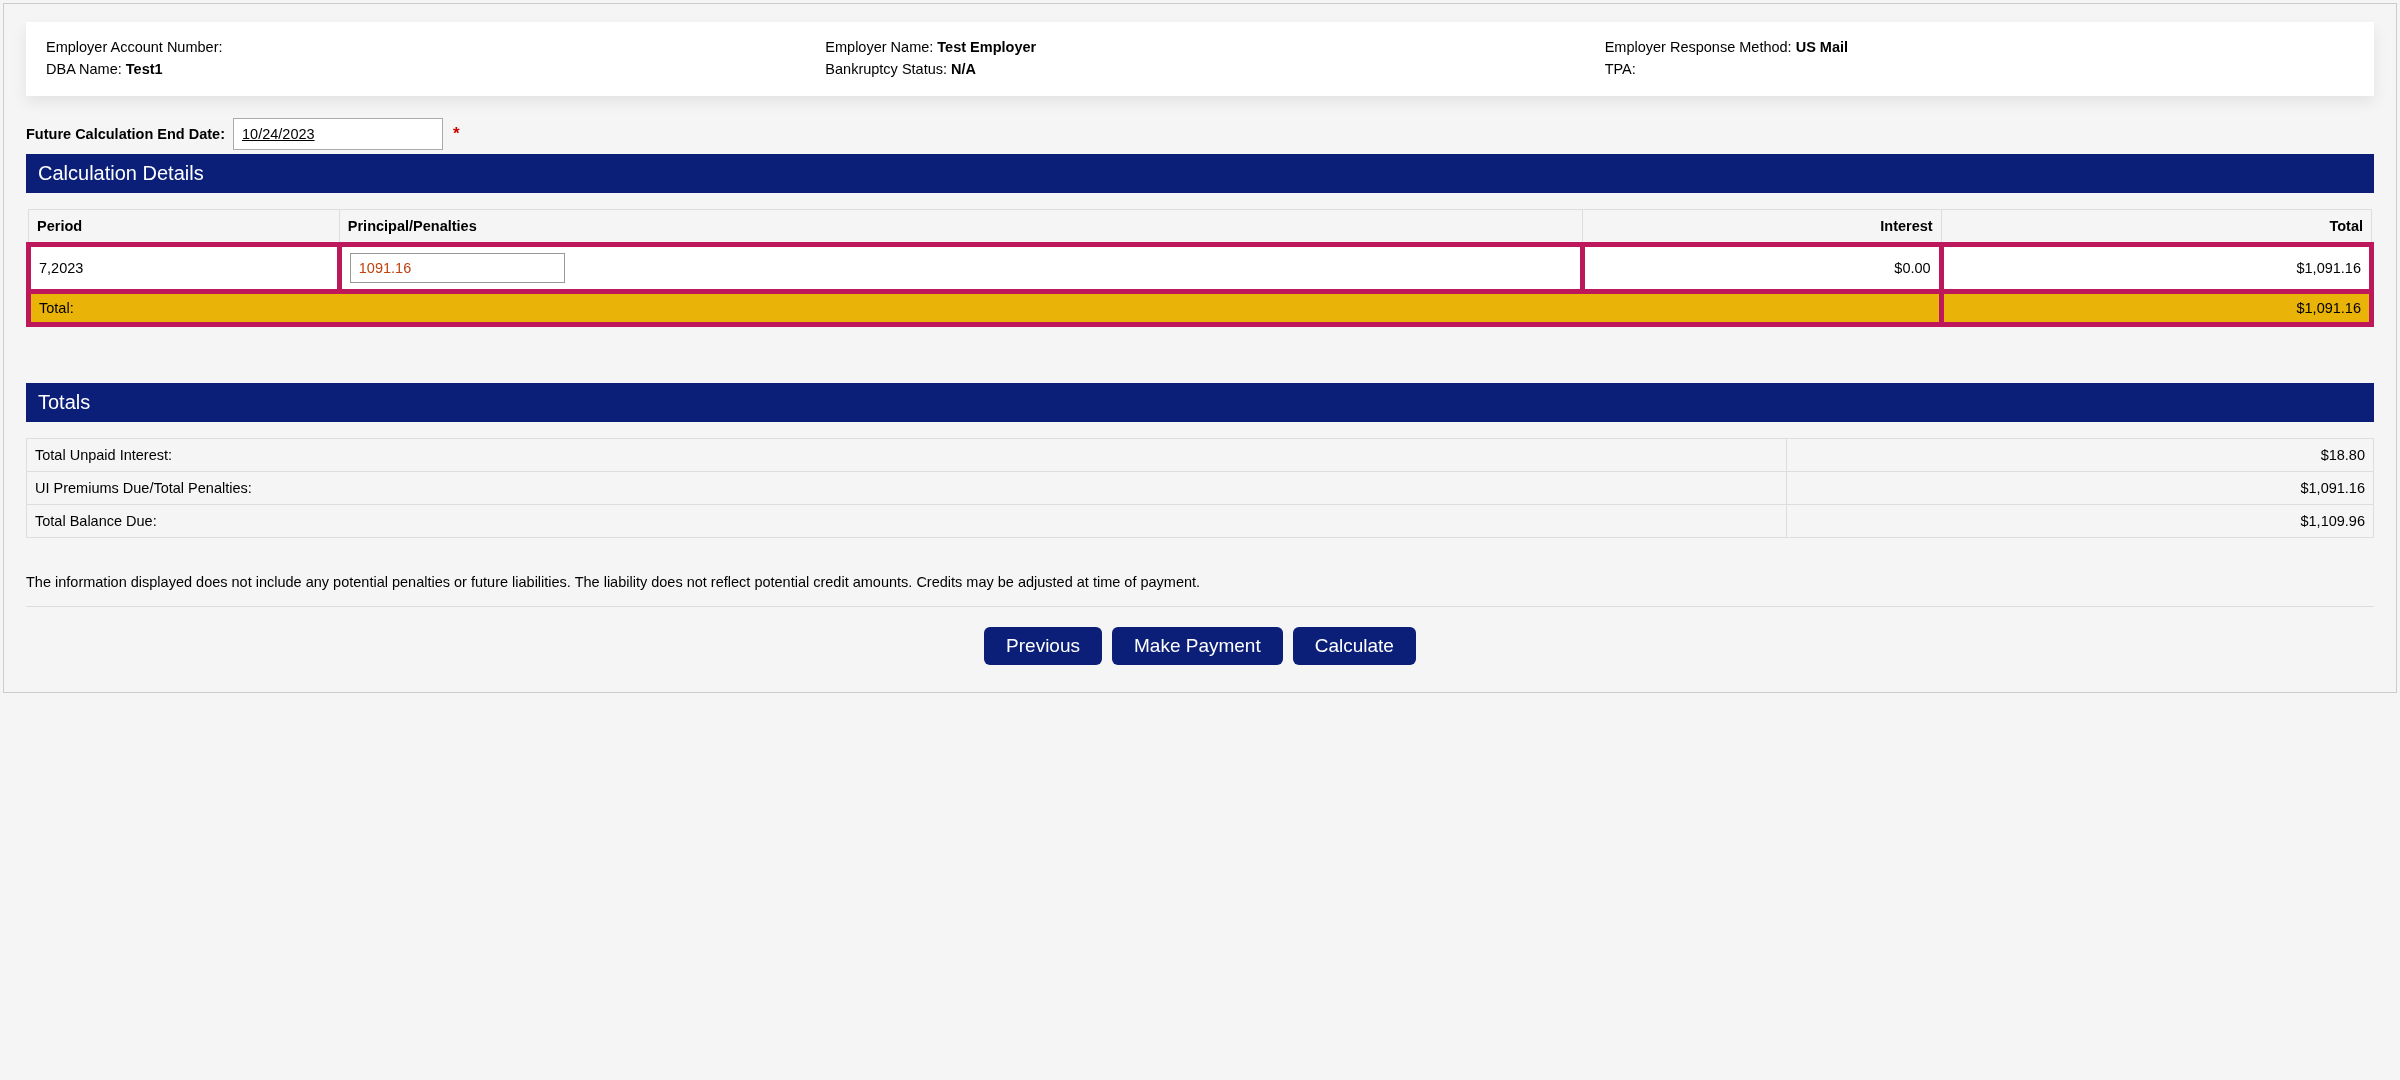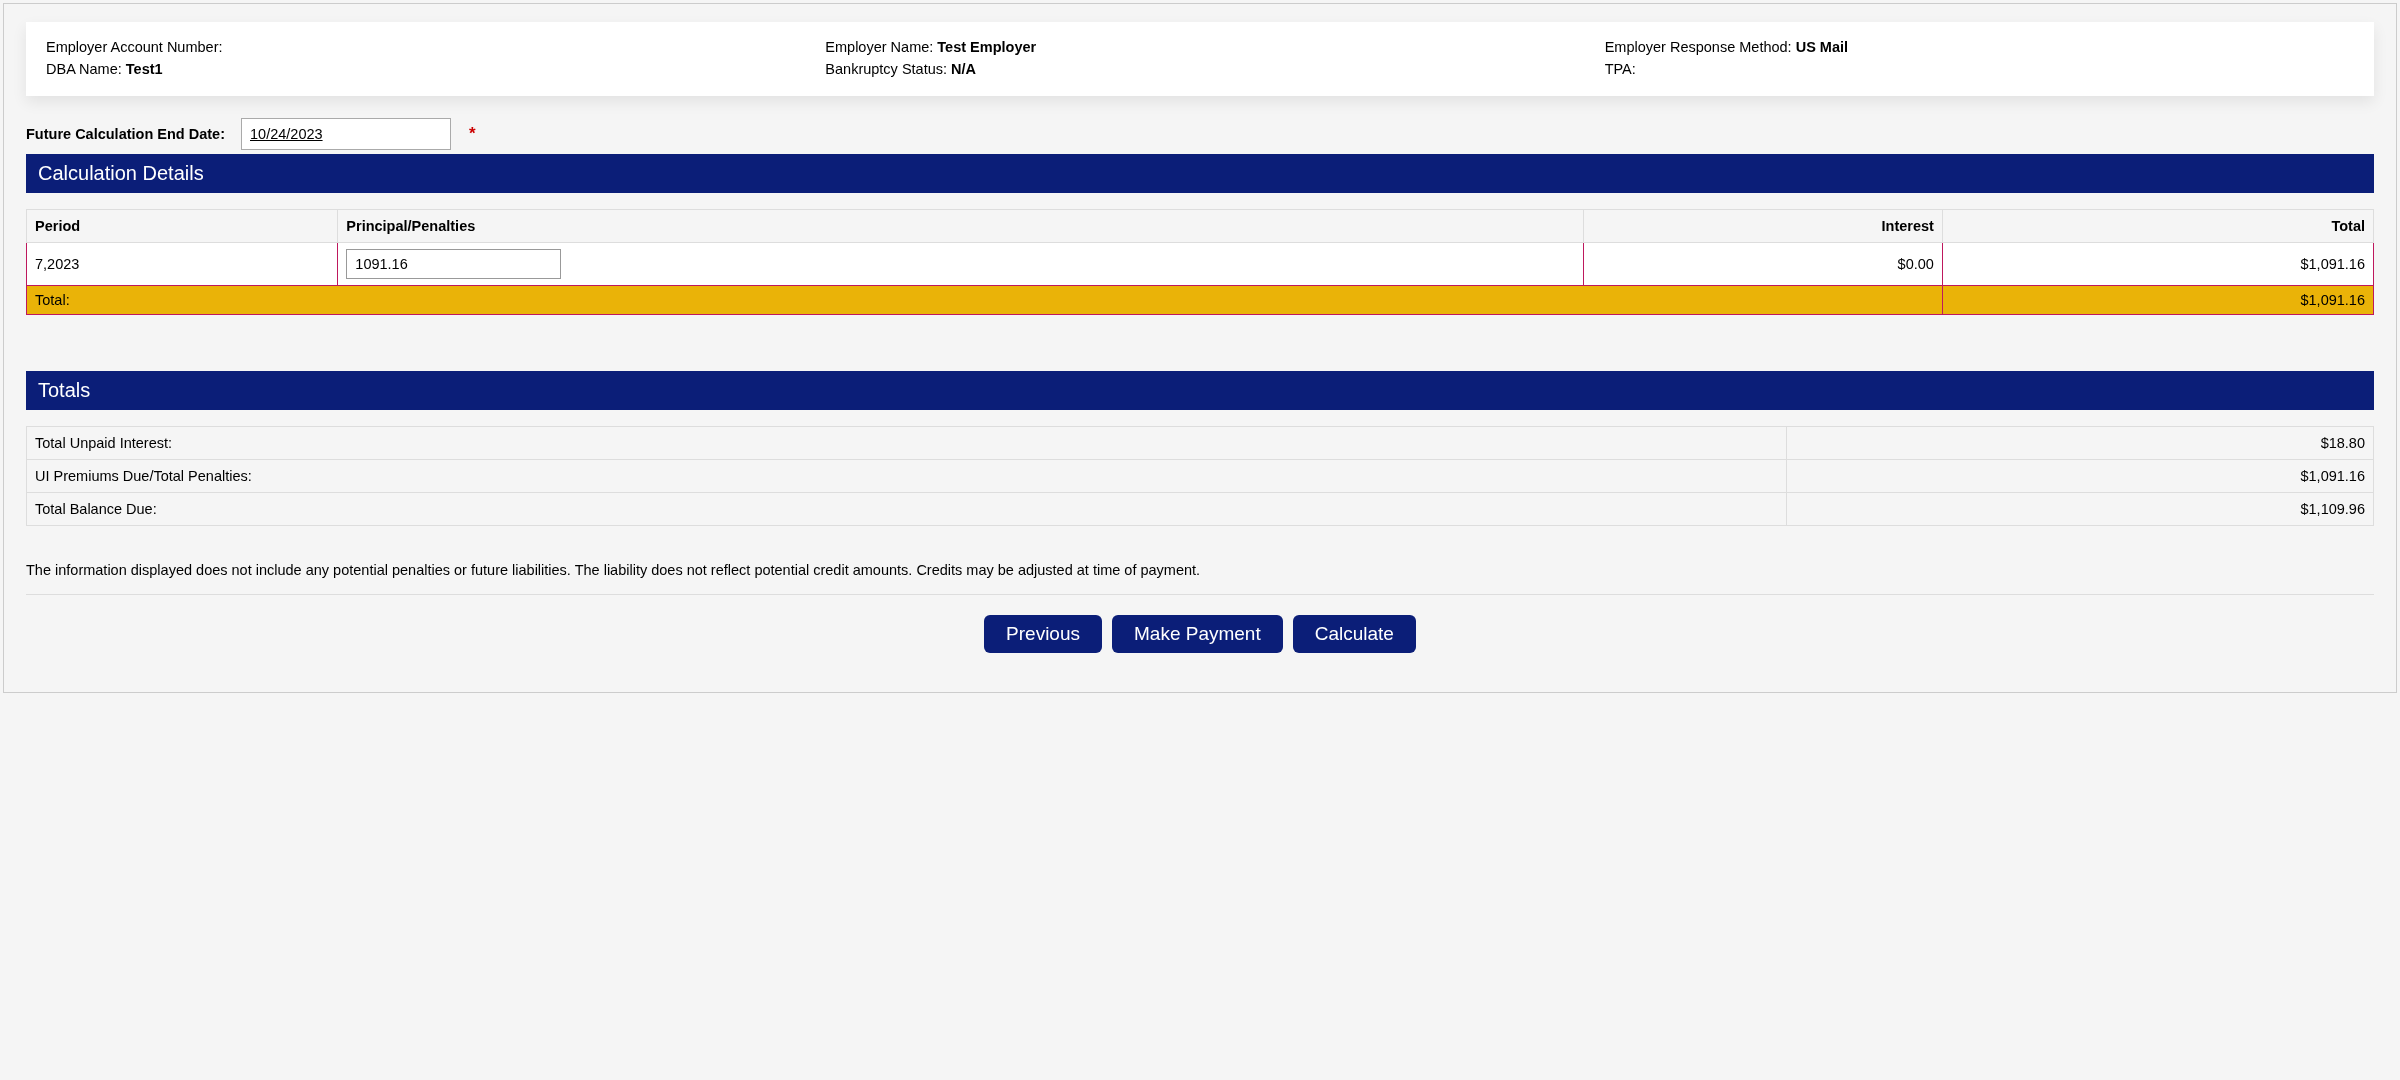--- a/index.html
+++ b/index.html
@@ -35,21 +35,21 @@
       line-height: 22px;
       white-space: nowrap;
     }
     .employer-col .row .val {
       font-weight: bold;
     }
     .date-row {
       margin-top: 22px;
       display: flex;
       align-items: center;
-      gap: 16px;
+      gap: 8px;
     }
     .date-row label {
       font-weight: bold;
       font-size: 14.5px;
     }
     .date-input {
       width: 210px;
       height: 32px;
       border: 1px solid #aaa;
       padding: 4px 8px;
@@ -86,38 +86,38 @@
       padding: 8px 8px;
       border: 1px solid #ddd;
       margin-left: 24px;
     }
     table.details th.num, table.details td.num {
       text-align: right;
       padding-left: 8px;
     }
     table.details td {
       padding: 6px 8px;
-      border: 1px solid #be185d;
+      border: 5px solid #be185d;
       vertical-align: middle;
       background: #fff;
     }
     table.details tr.total-row td {
       background: #eab308;
     }
     .col-period { width: 13%; }
     .col-principal { width: 52%; }
     .col-interest { width: 15%; }
     .col-total { width: 18%; }
     .principal-input {
       width: 215px;
       height: 30px;
       border: 1px solid #999;
       padding: 4px 8px;
       font-size: 14.5px;
-      color: #000000;
+      color: #c2410c;
     }
     table.totals-table {
       width: 100%;
       border-collapse: collapse;
       margin-top: 16px;
       font-size: 14.5px;
     }
     table.totals-table td {
       border: 1px solid #ddd;
       padding: 8px 8px;

